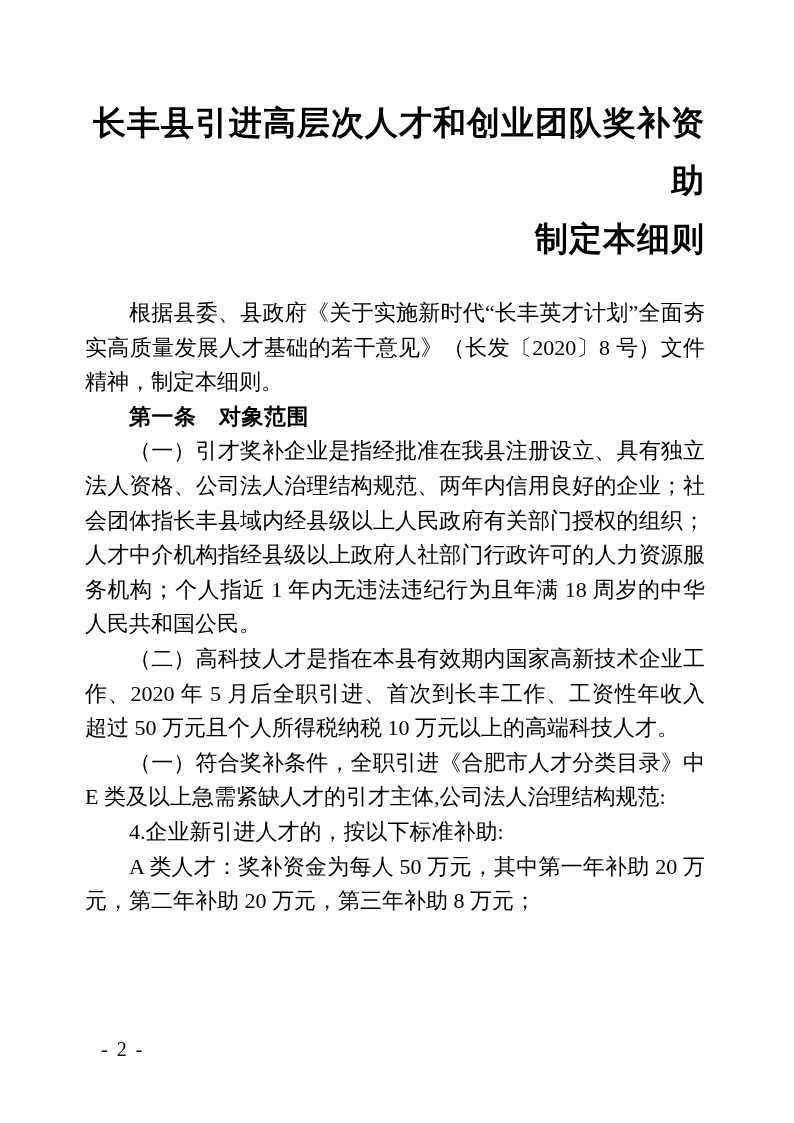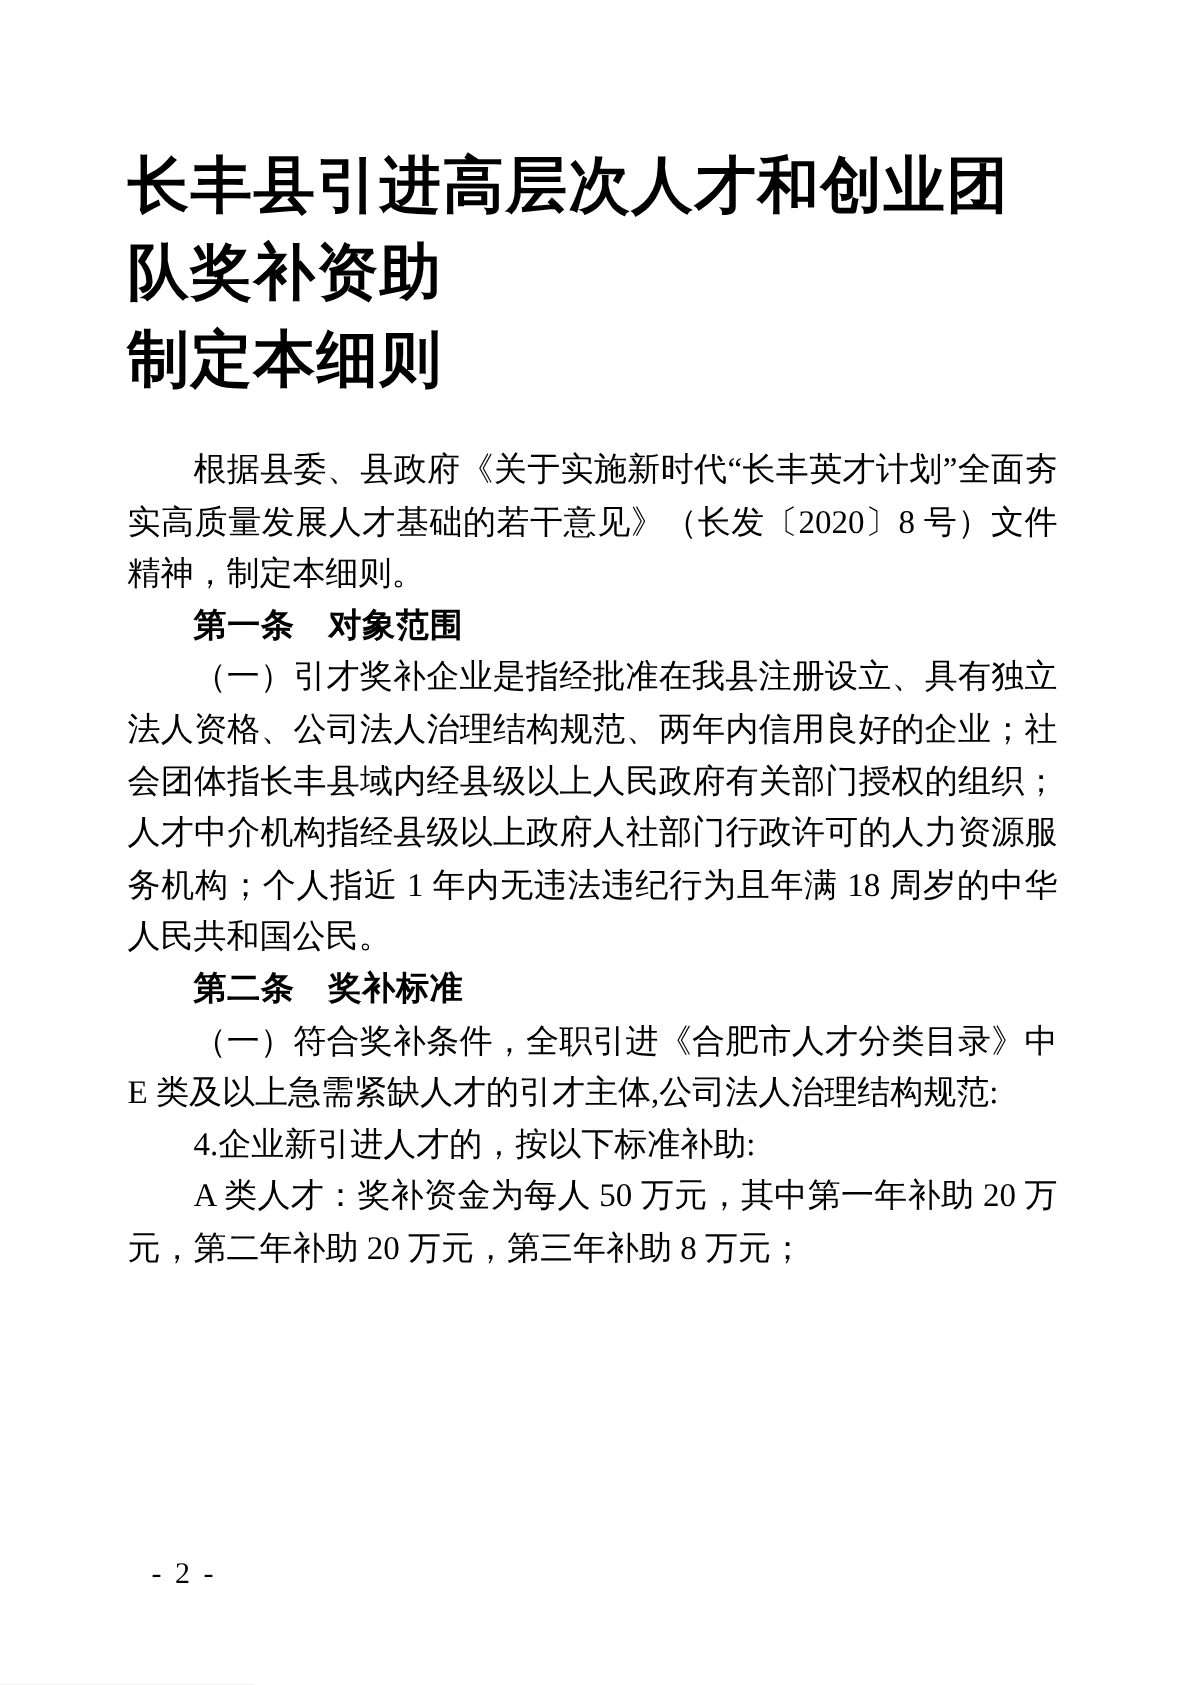--- a/index.html
+++ b/index.html
@@ -18,24 +18,24 @@
     font-family: "Liberation Serif", "DejaVu Serif", serif;
   }
   .content {
     position: absolute;
     left: 85px;
     top: 0;
     width: 620px;
   }
   .doc-title {
     margin: 94px 0 0 0;
-    font-size: 41px;
+    font-size: 33px;
     line-height: 58px;
     font-weight: 700;
-    text-align: left;
+    text-align: right;
     letter-spacing: 1px;
   }
   .doc-title .title-line {
     display: block;
   }
   .doc-body {
     margin-top: 28px;
     font-size: 22px;
     line-height: 34.6px;
     text-align: justify;
@@ -67,21 +67,21 @@
 
     <h1 class="doc-title">
       <span class="title-line">长丰县引进高层次人才和创业团队奖补资助</span>
       <span class="title-line">制定本细则</span>
     </h1>
 
     <div class="doc-body">
       <p class="para">根据县委、县政府《关于实施新时代“长丰英才计划”全面夯实高质量发展人才基础的若干意见》（长发〔2020〕8 号）文件精神，制定本细则。</p>
       <p class="para heading">第一条　对象范围</p>
       <p class="para">（一）引才奖补企业是指经批准在我县注册设立、具有独立法人资格、公司法人治理结构规范、两年内信用良好的企业；社会团体指长丰县域内经县级以上人民政府有关部门授权的组织；人才中介机构指经县级以上政府人社部门行政许可的人力资源服务机构；个人指近 1 年内无违法违纪行为且年满 18 周岁的中华人民共和国公民。</p>
-      <p class="para heading">第二条　奖补标准</p>
+      <p class="para">（二）高科技人才是指在本县有效期内国家高新技术企业工作、2020 年 5 月后全职引进、首次到长丰工作、工资性年收入超过 50 万元且个人所得税纳税 10 万元以上的高端科技人才。</p>
       <p class="para">（一）符合奖补条件，全职引进《合肥市人才分类目录》中 E 类及以上急需紧缺人才的引才主体,公司法人治理结构规范:</p>
       <p class="para">4.企业新引进人才的，按以下标准补助:</p>
       <p class="para">A 类人才：奖补资金为每人 50 万元，其中第一年补助 20 万元，第二年补助 20 万元，第三年补助 8 万元；</p>
     </div>
 
   </div>
 
   <div class="page-number">- 2 -</div>
 </div>
 

